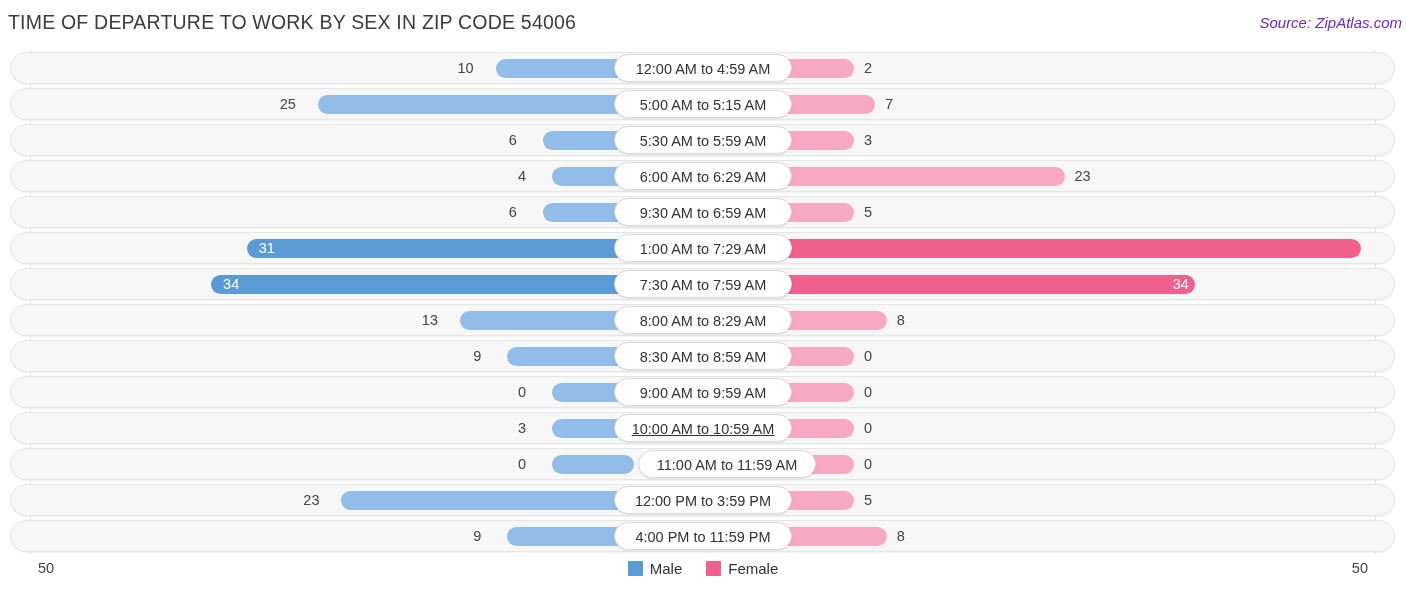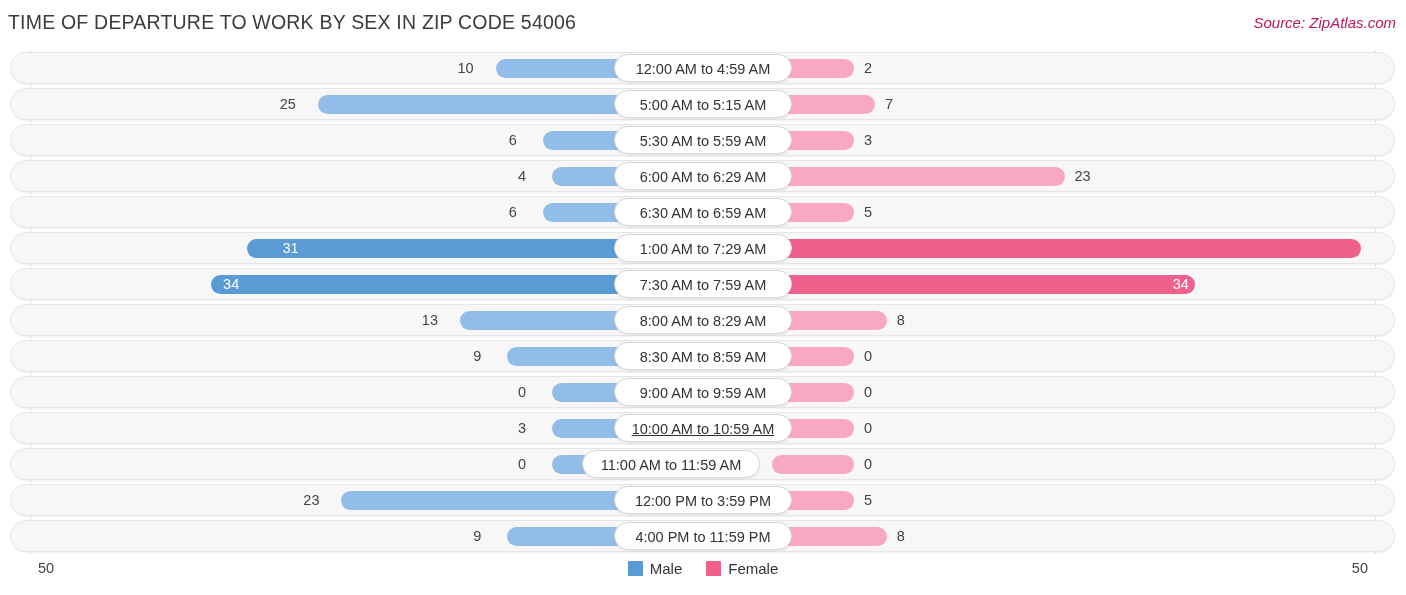--- a/index.html
+++ b/index.html
@@ -30,25 +30,25 @@
     left: 8px;
     top: 11px;
     font-size: 19.5px;
     letter-spacing: 0.2px;
     color: #3c3c3c;
     white-space: nowrap;
     font-weight: 400;
   }
   .source {
     position: absolute;
-    right: 10px;
+    right: 4px;
     top: 14px;
     font-size: 15px;
     font-style: italic;
-    color: #be185d;
+    color: #6d28d9;
     white-space: nowrap;
   }
 
   
   .plot {
     position: absolute;
     left: 0;
     top: 50px;
     width: 1406px;
     height: 505px;
@@ -231,27 +231,27 @@
         <div class="val male-val" style="left: 500px; width: 44px;">4</div>
         <div class="val female-val" style="left: 1074.55px; width: 44px;">23</div>
         <div class="cat-pill" style="left: 614px; width: 178px;">6:00 AM to 6:29 AM</div>
       </div>
       <div class="row">
         <div class="track"></div>
         <div class="bar male" style="left: 542.9px; width: 91.1px;"></div>
         <div class="bar female" style="left: 772px; width: 82px;"></div>
         <div class="val male-val" style="left: 490.9px; width: 44px;">6</div>
         <div class="val female-val" style="left: 864px; width: 44px;">5</div>
-        <div class="cat-pill" style="left: 614px; width: 178px;">6:30 AM to 6:59 AM</div>
+        <div class="cat-pill" style="left: 614px; width: 178px;">9:30 AM to 6:59 AM</div>
       </div>
       <div class="row">
         <div class="track"></div>
         <div class="bar male hi" style="left: 246.65px; width: 387.35px;"></div>
         <div class="bar female hi" style="left: 772px; width: 588.8px;"></div>
-        <div class="val male-val inside" style="left: 258.65px; width: 40px; text-align: right;">31</div>
+        <div class="val male-val inside" style="left: 258.65px; width: 40px; text-align: left;">31</div>
         <div class="val female-val inside" style="left: 1314.8px; width: 40px; text-align: right; margin-top: 32px;">48</div>
         <div class="cat-pill" style="left: 614px; width: 178px;">1:00 AM to 7:29 AM</div>
       </div>
       <div class="row">
         <div class="track"></div>
         <div class="bar male hi" style="left: 211.1px; width: 422.9px;"></div>
         <div class="bar female hi" style="left: 772px; width: 422.9px;"></div>
         <div class="val male-val inside" style="left: 223.1px; width: 40px; text-align: left;">34</div>
         <div class="val female-val inside" style="left: 1148.9px; width: 40px; text-align: right;">34</div>
         <div class="cat-pill" style="left: 614px; width: 178px;">7:30 AM to 7:59 AM</div>
@@ -287,21 +287,21 @@
         <div class="val male-val" style="left: 500px; width: 44px;">3</div>
         <div class="val female-val" style="left: 864px; width: 44px;">0</div>
         <div class="cat-pill" style="left: 614px; width: 178px; text-decoration: underline;">10:00 AM to 10:59 AM</div>
       </div>
       <div class="row">
         <div class="track"></div>
         <div class="bar male" style="left: 552px; width: 82px;"></div>
         <div class="bar female" style="left: 772px; width: 82px;"></div>
         <div class="val male-val" style="left: 500px; width: 44px;">0</div>
         <div class="val female-val" style="left: 864px; width: 44px;">0</div>
-        <div class="cat-pill" style="left: 582px; width: 178px;">11:00 AM to 11:59 AM</div>
+        <div class="cat-pill" style="left: 638px; width: 178px;">11:00 AM to 11:59 AM</div>
       </div>
       <div class="row">
         <div class="track"></div>
         <div class="bar male" style="left: 341.45px; width: 292.55px;"></div>
         <div class="bar female" style="left: 772px; width: 82px;"></div>
         <div class="val male-val" style="left: 289.45px; width: 44px;">23</div>
         <div class="val female-val" style="left: 864px; width: 44px;">5</div>
         <div class="cat-pill" style="left: 614px; width: 178px;">12:00 PM to 3:59 PM</div>
       </div>
       <div class="row">

